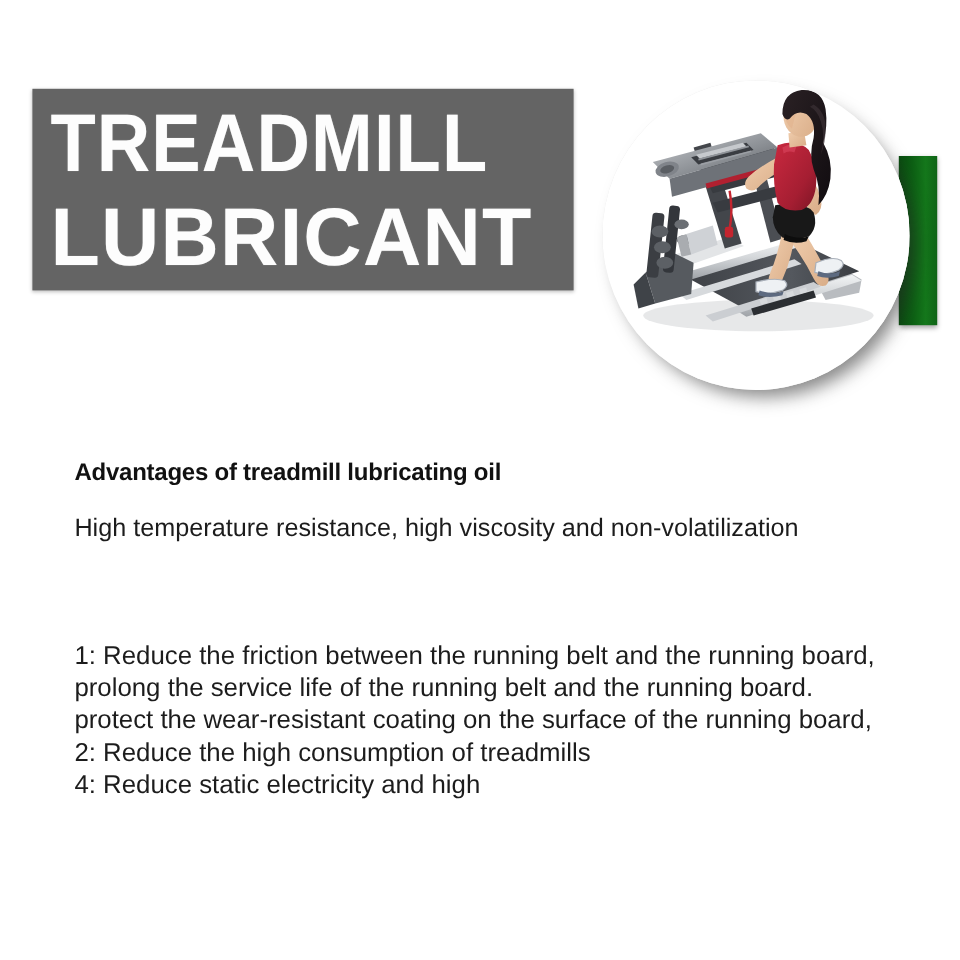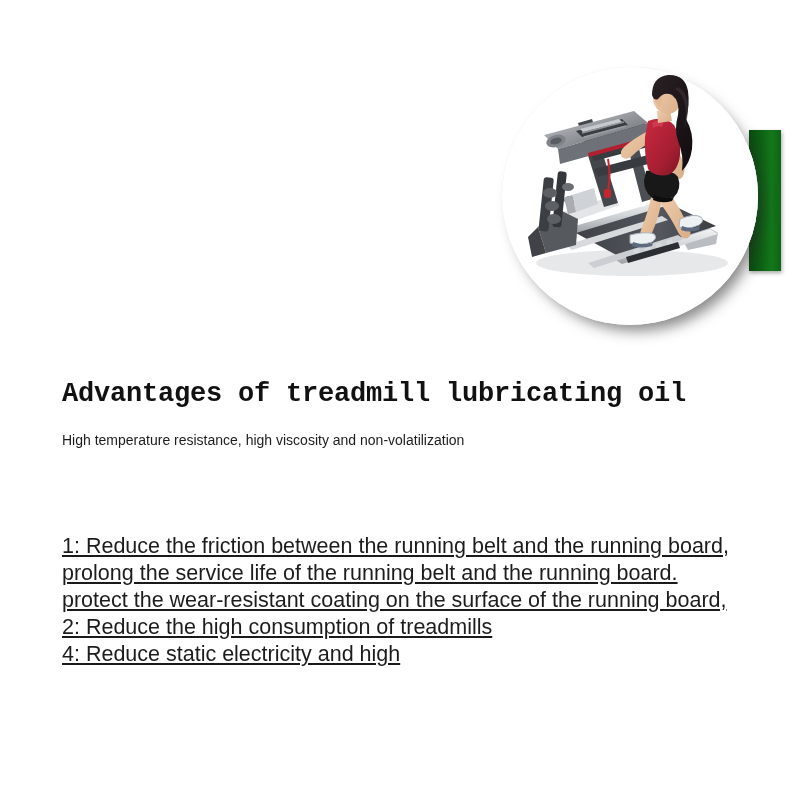--- a/index.html
+++ b/index.html
@@ -101,64 +101,67 @@
 
   
   .section {
     position: absolute;
     left: 62px;
   }
   .sec-advantages { top: 378px; }
   .sec-function   { top: 529px; }
 
   .h-bold {
-    font-family: Liberation Mono, monospace;
+    font-family: Liberation Sans, sans-serif;
     font-weight: bold;
-    font-size: 27px;
+    font-size: 20px;
     line-height: 33px;
     color: #111111;
     letter-spacing: -0.2px;
     white-space: nowrap;
     margin: 0;
   }
   .sub-line {
     font-family: "Liberation Sans", sans-serif;
     font-weight: normal;
-    font-size: 14px;
+    font-size: 21px;
     line-height: 27px;
     color: #1c1c1c;
     white-space: nowrap;
     margin: 0;
     padding-top: 16px;
   }
   .func-list {
     margin: 0;
     padding: 4px 0 0 0;
     list-style: none;
-    text-decoration: underline;
   }
   .func-list li {
     font-family: "Liberation Sans", sans-serif;
     font-weight: normal;
     font-size: 21.5px;
     line-height: 27px;
     color: #1c1c1c;
     white-space: nowrap;
     margin: 0;
   }
 </style>
 </head>
 <body>
 
 <div id="page">
 
   <div class="hero">
 
     <div class="green-accent"></div>
 
+    <div class="title-plate">
+      <div class="title-line l1">TREADMILL</div>
+      <div class="title-line l2">LUBRICANT</div>
+    </div>
 
     <div class="photo-circle">
       <svg viewBox="0 0 256 258" xmlns="http://www.w3.org/2000/svg">
         <defs>
           <linearGradient id="railG" x1="0" y1="0" x2="0" y2="1">
             <stop offset="0%" stop-color="#f2f4f5"></stop>
             <stop offset="45%" stop-color="#d3d6d9"></stop>
             <stop offset="100%" stop-color="#9ea2a7"></stop>
           </linearGradient>
           <linearGradient id="consoleG" x1="0" y1="0" x2="1" y2="1">

